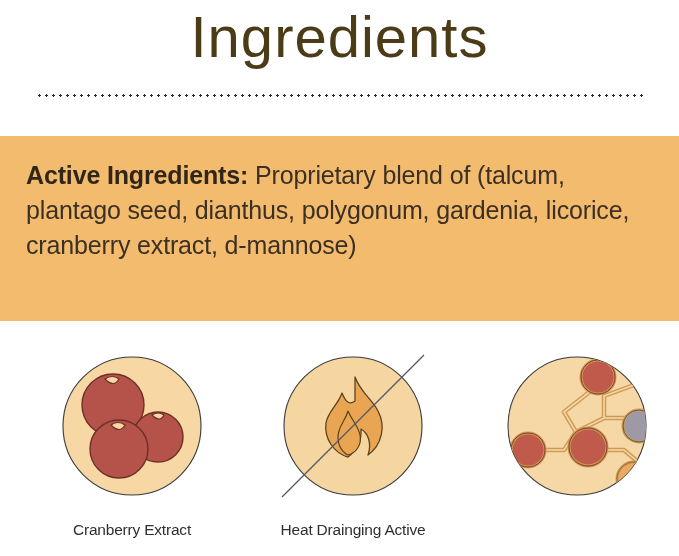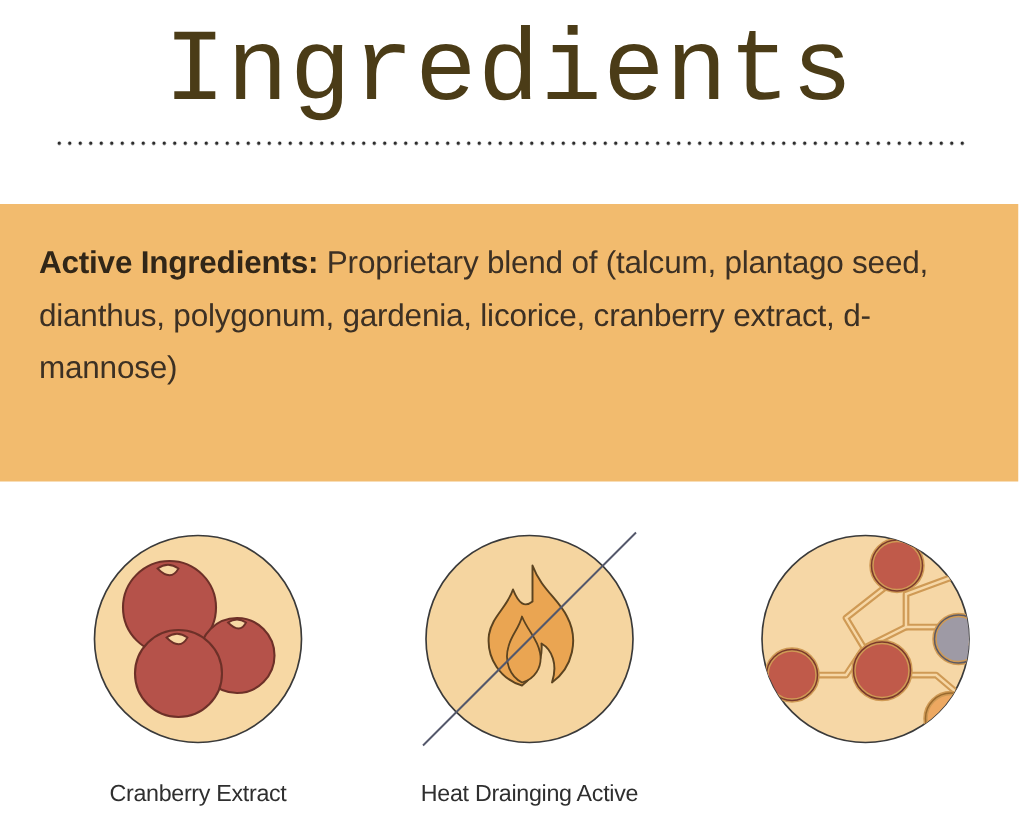--- a/index.html
+++ b/index.html
@@ -16,26 +16,26 @@
     -webkit-font-smoothing: antialiased;
   }
 
   
   #page-title {
     position: absolute;
     left: 0;
     top: 0;
     width: 679px;
     text-align: center;
-    font-family: Liberation Mono, monospace;
-    font-size: 68px;
+    font-family: Liberation Sans, sans-serif;
+    font-size: 58px;
     line-height: 66px;
     letter-spacing: 1px;
     color: #4b3c17;
-    padding-top: 16px;
+    padding-top: 4px;
     white-space: nowrap;
   }
 
   #title-divider {
     position: absolute;
     left: 36px;
     top: 94px;
     width: 610px;
     height: 3px;
     background-image: radial-gradient(circle, #2b2b2b 0 1px, rgba(0,0,0,0) 1.4px);
@@ -51,21 +51,21 @@
     top: 136px;
     width: 679px;
     height: 185px;
     background: #f2bb6e;
   }
   #ingredients-text {
     position: absolute;
     left: 26px;
     top: 22px;
     width: 625px;
-    font-size: 21px;
+    font-size: 25px;
     line-height: 35px;
     color: #3c3024;
     letter-spacing: -0.15px;
   }
   #ingredients-label {
     font-weight: bold;
     color: #312618;
   }
 
   

